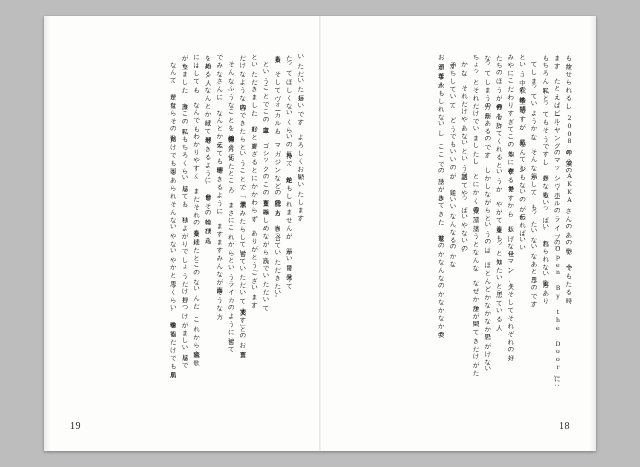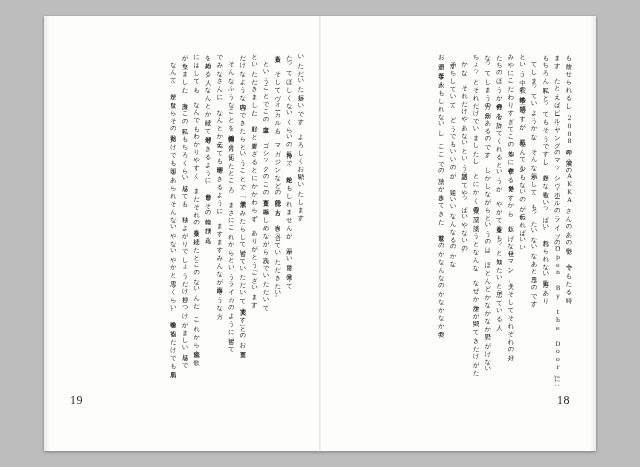--- a/index.html
+++ b/index.html
@@ -73,23 +73,23 @@
     width: 11.6px;
     flex: 0 0 11.6px;
     white-space: nowrap;
     overflow: hidden;
   }
   .vline.indent {
     padding-top: 7px;
   }
   .folio {
     position: absolute;
-    bottom: 43px;
+    bottom: 20px;
     font-family: "Liberation Serif", serif;
-    font-size: 12px;
+    font-size: 10px;
     color: #2a2a2a;
     letter-spacing: 0.5px;
   }
   .page.left .folio  { left: 26px; }
   .page.right .folio { right: 26px; margin-left: 41px; }
   .edge-shadow-l {
     position: absolute;
     left: 44px; top: 16px;
     width: 6px; height: 435px;
     background: linear-gradient(to right, rgba(0,0,0,0.08), rgba(0,0,0,0));

